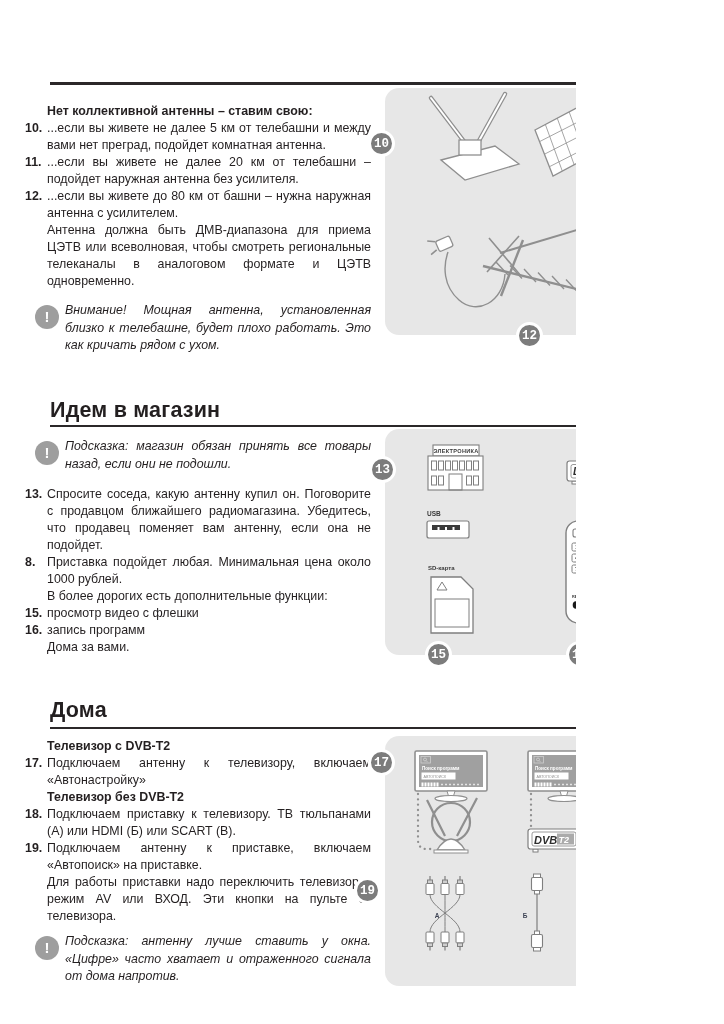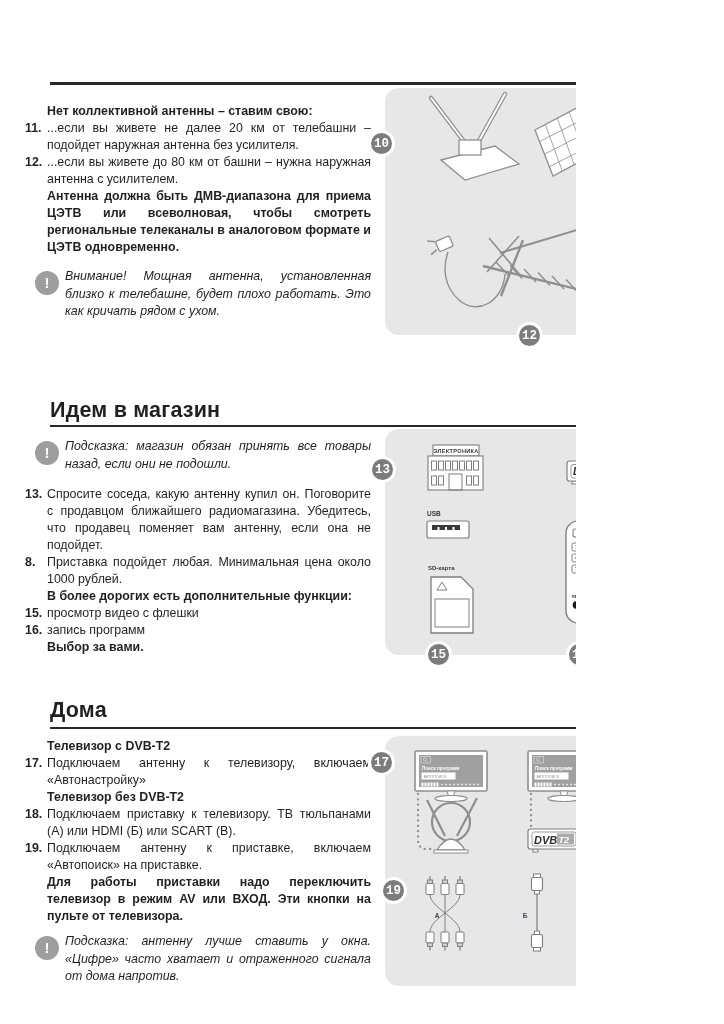--- a/index.html
+++ b/index.html
@@ -6,21 +6,21 @@
   .page { position:relative; width:576px; height:1024px; background:#ffffff; overflow:hidden;
           font-family:"Liberation Sans","DejaVu Sans",sans-serif; color:#231f20;margin-top:8px; }
   .rule-top { position:absolute; left:50px; top:74px; width:638px; height:3px; background:#2b2829; }
   .rule { position:absolute; left:50px; width:638px; height:2px; background:#2b2829; }
   .h-big { position:absolute; left:50px; font-size:21.5px; font-weight:bold; letter-spacing:.2px; }
   .col { position:absolute; left:25px; width:346px; font-size:12.4px; line-height:17px; }
   .lead { font-weight:bold; margin-left:22px; }
   .row { display:flex; }
   .row .num { flex:0 0 22px; font-weight:bold; }
   .row .txt { flex:1; text-align:justify; }
-  .cont { margin-left:22px; text-align:justify;font-weight:bold; }
+  .cont { margin-left:22px; text-align:justify; }
   .subhead { font-weight:bold; margin-left:22px; }
   .tip { display:flex; margin-top:12px; }
   .tip .ticon { flex:0 0 24px; height:24px; border-radius:50%; background:#9e9e9e; color:#fff;
                 font-weight:bold; font-size:15px; line-height:24px; text-align:center;
                 margin:3px 6px 0 10px; }
   .tip .ttext { flex:1; font-style:italic; text-align:justify; line-height:17.5px; }
   .panel { position:absolute; background:#e7e7e7; border-radius:14px; }
   #panel1 { left:385px; top:80px;  width:305px; height:247px; }
   #panel2 { left:385px; top:421px; width:305px; height:226px; }
   #panel3 { left:385px; top:728px; width:305px; height:250px; }
@@ -33,20 +33,24 @@
 </head>
 <body>
 
 <div class="page">
 
   <div class="rule-top"></div>
 
   <div class="col" id="col1" style="top:95px;">
     <div class="lead">Нет коллективной антенны – ставим свою:</div>
     <div class="row">
+      <span class="num">10.</span>
+      <span class="txt">...если вы живете не далее 5 км от телебашни и между вами нет преград, подойдет комнатная антенна.</span>
+    </div>
+    <div class="row">
       <span class="num">11.</span>
       <span class="txt">...если вы живете не далее 20 км от телебашни – подойдет наружная антенна без усилителя.</span>
     </div>
     <div class="row">
       <span class="num">12.</span>
       <span class="txt">...если вы живете до 80 км от башни – нужна наружная антенна с усилителем.</span>
     </div>
     <div class="cont">Антенна должна быть ДМВ-диапазона для приема ЦЭТВ или всеволновая, чтобы смотреть региональные телеканалы в аналоговом формате и ЦЭТВ одновременно.</div>
     <div class="tip">
       <div class="ticon">!</div>
@@ -121,21 +125,21 @@
     </div>
     <div class="cont">В более дорогих есть дополнительные функции:</div>
     <div class="row">
       <span class="num">15.</span>
       <span class="txt">просмотр видео с флешки</span>
     </div>
     <div class="row">
       <span class="num">16.</span>
       <span class="txt">запись программ</span>
     </div>
-    <div class="cont">Выбор за вами.</div>
+    <div class="cont">Дома за вами.</div>
   </div>
 
   <div class="panel" id="panel2">
     <svg width="305" height="226" viewBox="0 0 305 226">
 
       <g stroke="#7f7f7f" fill="#fff" stroke-width="1.1">
         <rect x="48" y="16" width="46" height="11"></rect>
         <text x="71" y="24.3" text-anchor="middle" font-size="5.6" font-weight="bold" letter-spacing="0.3" fill="#3a3a3a" stroke="none">ЭЛЕКТРОНИКА</text>
         <rect x="43" y="27" width="55" height="34"></rect>
         <g fill="none" stroke-width="1">
@@ -369,15 +373,15 @@
         <polygon points="238,157 245,154 248,160 241,163" fill="#dcdcdc" stroke-width="1"></polygon>
         <path d="M244,162 L238,192" fill="none" stroke-width="1.2"></path>
         <polygon points="235,194 242,191 245,197 238,200" fill="#dcdcdc" stroke-width="1"></polygon>
         <polygon points="227,201 249,197 253,206 240,216" stroke-width="1.2"></polygon>
         <text x="224" y="182" text-anchor="middle" font-size="6.5" font-weight="bold" fill="#3d4354" stroke="none">В</text>
       </g>
     </svg>
   </div>
   <div class="badge" style="left:368px; top:741px;">17</div>
   <div class="badge" style="left:700px; top:741px;">18</div>
-  <div class="badge" style="left:380px; top:869px;">19</div>
+  <div class="badge" style="left:354px; top:869px;">19</div>
 
 </div>
 
 </body></html>

